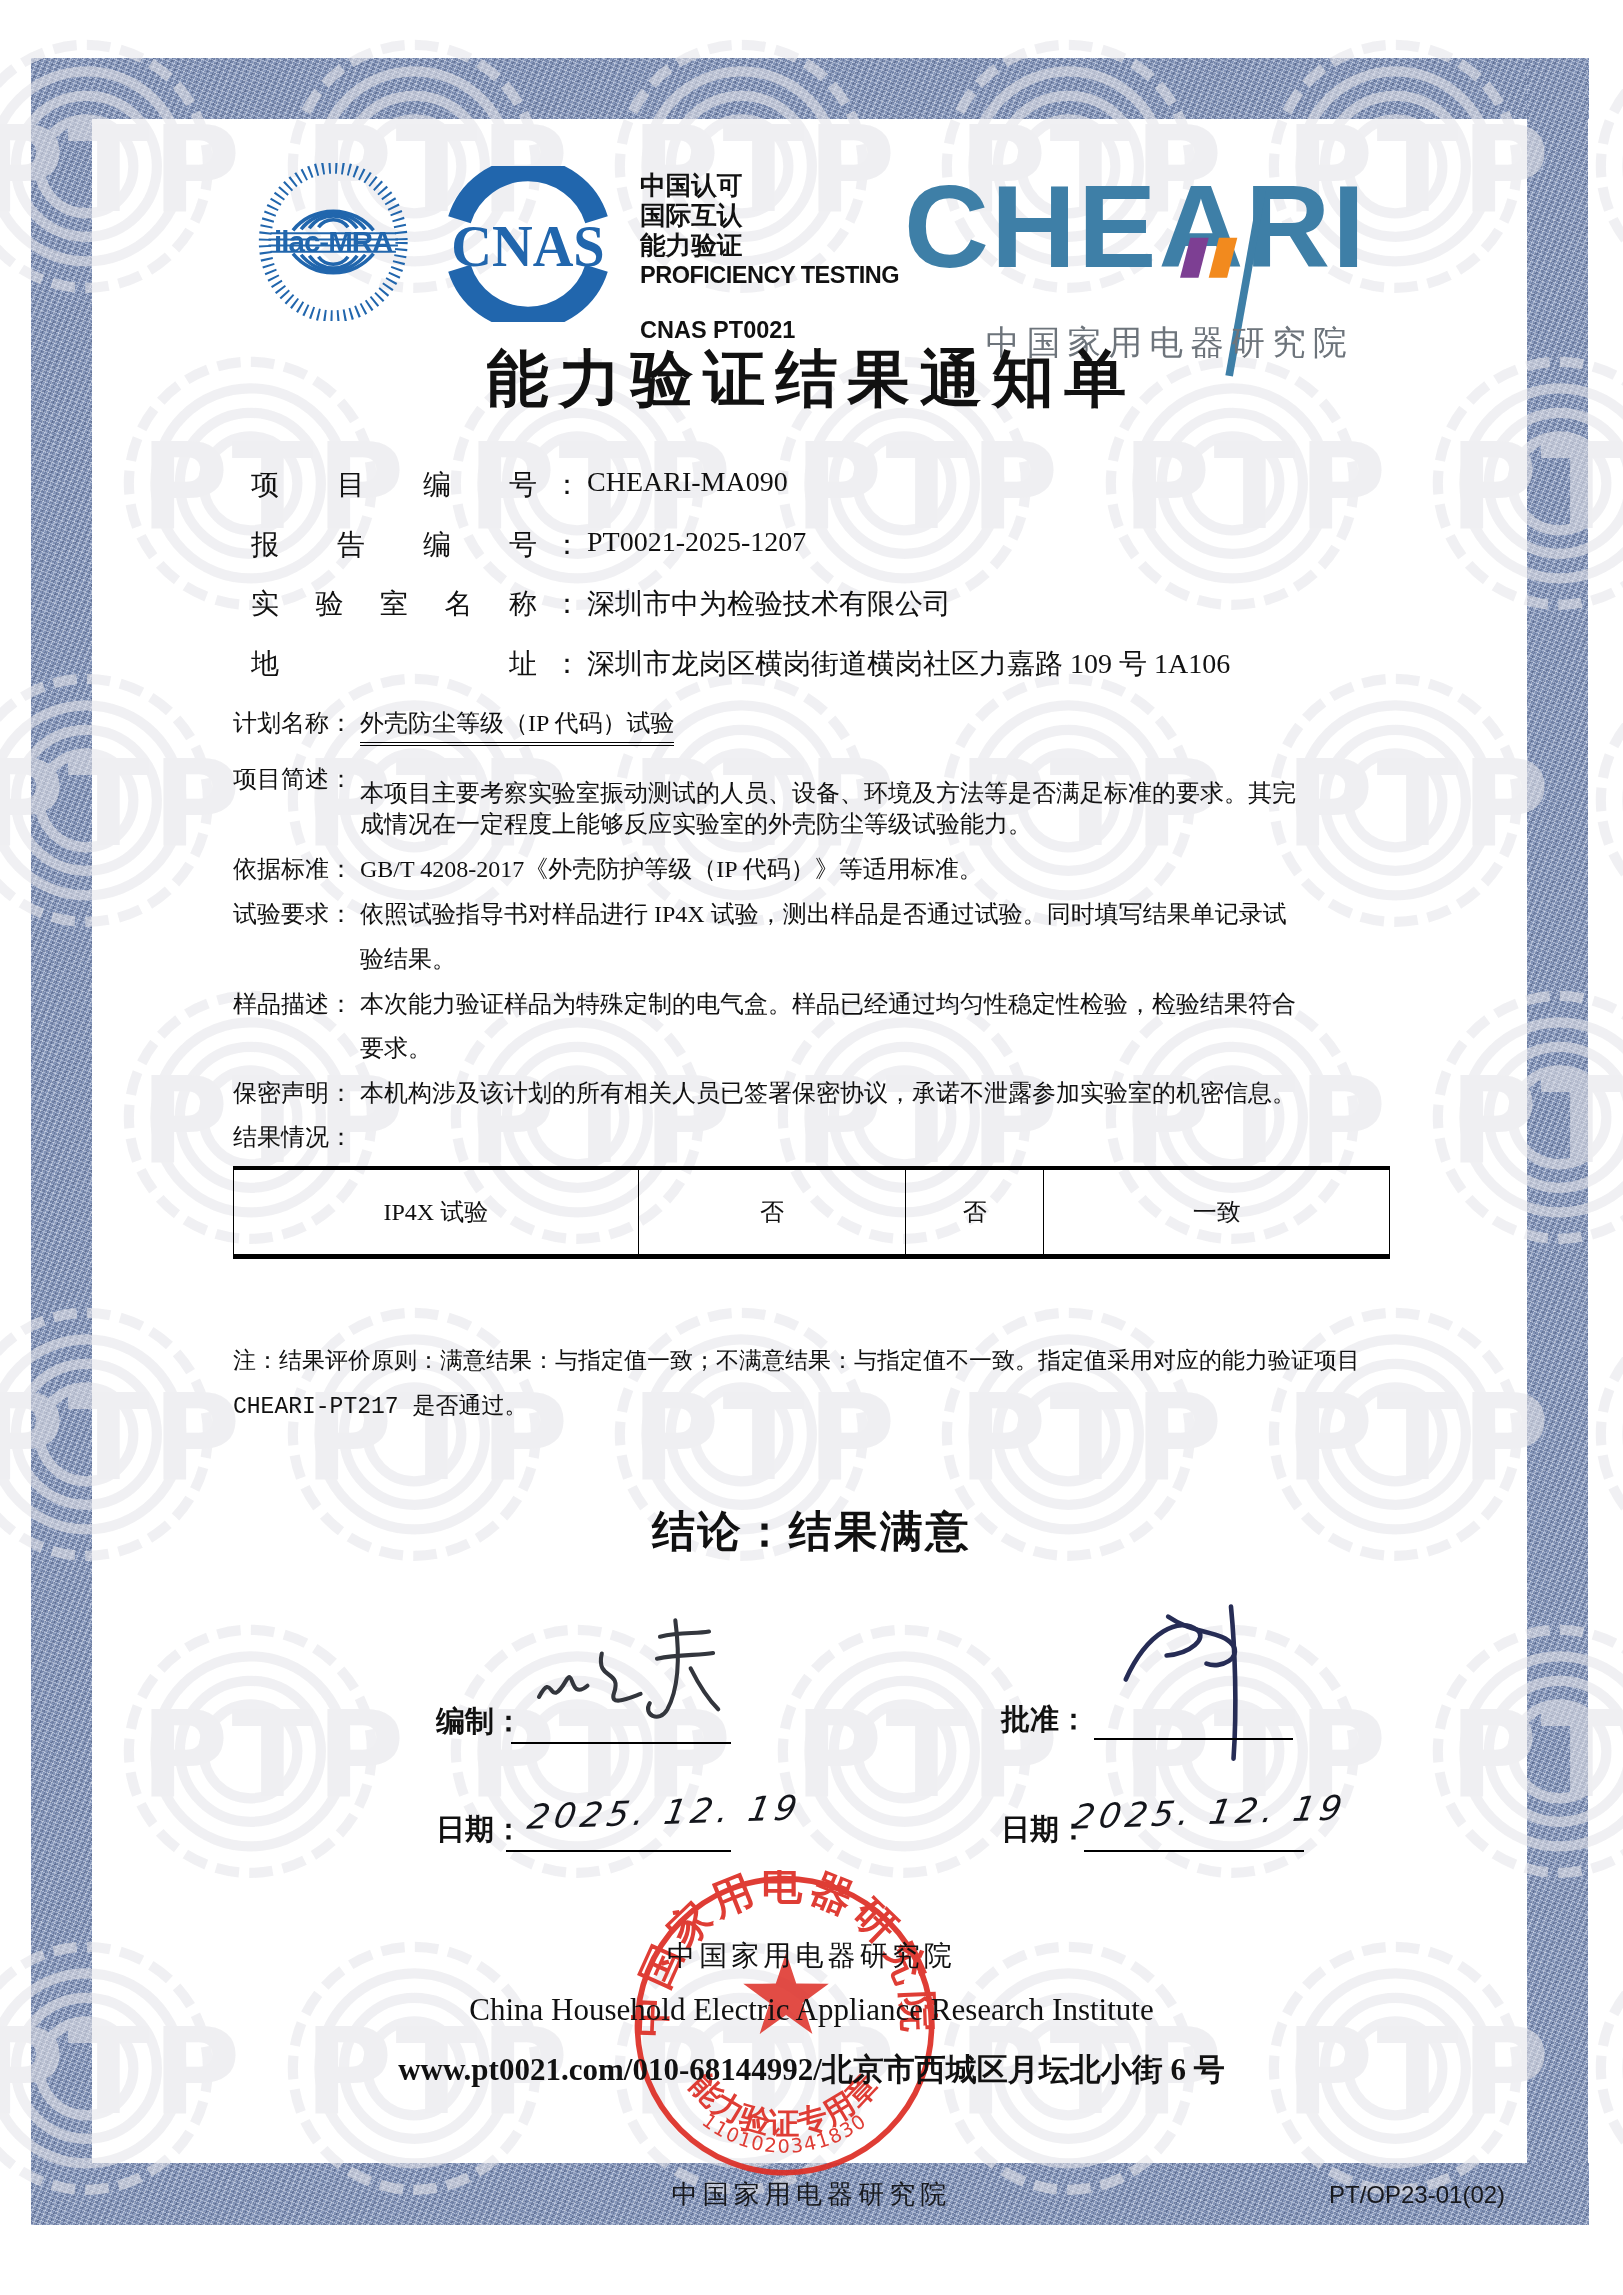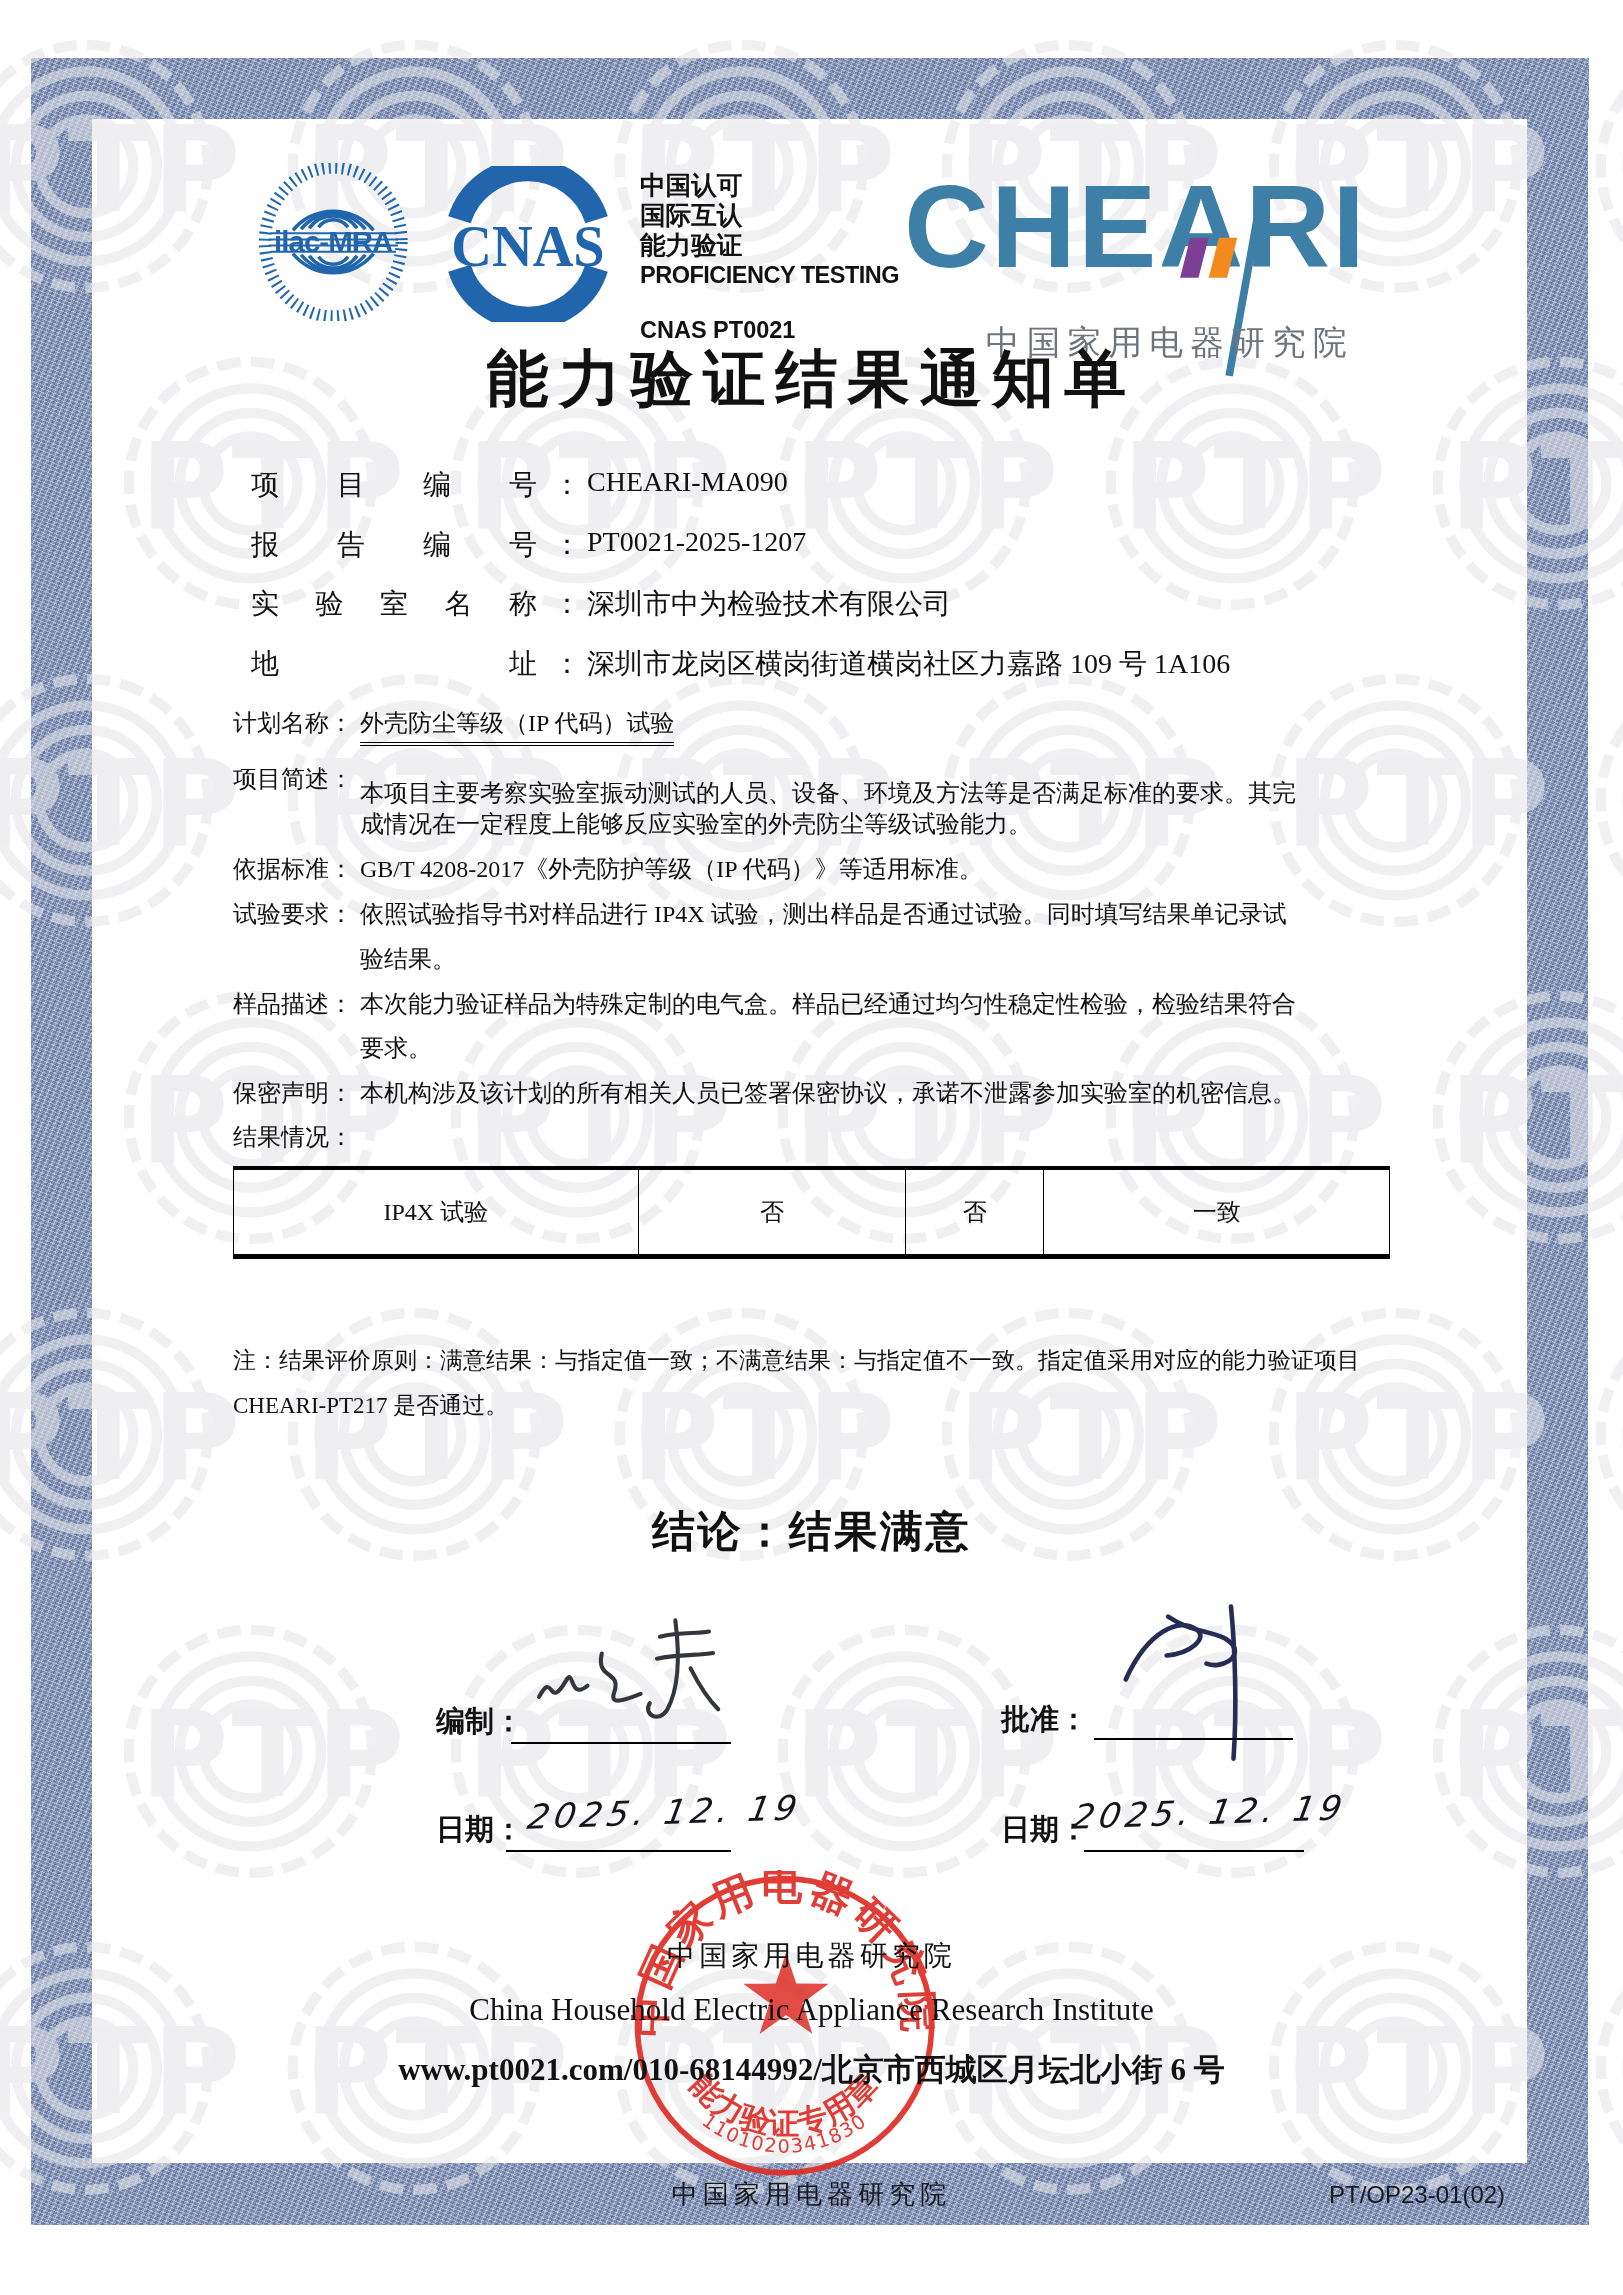--- a/index.html
+++ b/index.html
@@ -30,21 +30,21 @@
          letter-spacing:10.2px;font-family:"Liberation Sans","DejaVu Sans",sans-serif;}
   
   #rtable{left:233px;top:1166px;width:1157px;border-top:4.6px solid #000;border-bottom:5.6px solid #000;}
   .trow{display:flex;width:100%;}
   .trow.head{height:77px;background:#e7e7e7;border-bottom:5.6px solid #000;}
   .trow.data{height:84px;background:transparent;}
   .tcell{display:flex;align-items:center;justify-content:center;font-size:24px;
          border-left:1.5px solid #000;box-sizing:border-box;}
   .tcell:last-child{border-right:1.5px solid #000;}
   .c0{width:405px;} .c1{width:268px;} .c2{width:138px;} .c3{width:347px;}
-  .note{font-size:23px;}
+  .note{font-size:23px;font-family:Liberation Mono, monospace;}
   .conclusion{left:0;width:1623px;text-align:center;top:1503px;font-size:43px;font-weight:bold;letter-spacing:2.6px;}
   .sig-label{font-size:29px;font-weight:bold;}
   .sig-line{position:absolute;border-bottom:2.6px solid #000;}
   .hand{font-family:"DejaVu Sans",sans-serif;font-style:italic;font-size:34px;letter-spacing:4.6px;
         transform:skewX(-12deg) rotate(-2deg);color:#14161c;}
   .footer-center{left:0;width:1623px;text-align:center;}
   .band-text{z-index:4;}
   .u2{border-bottom:4.6px double #000;padding-bottom:3.1px;}
 </style>
 </head>

